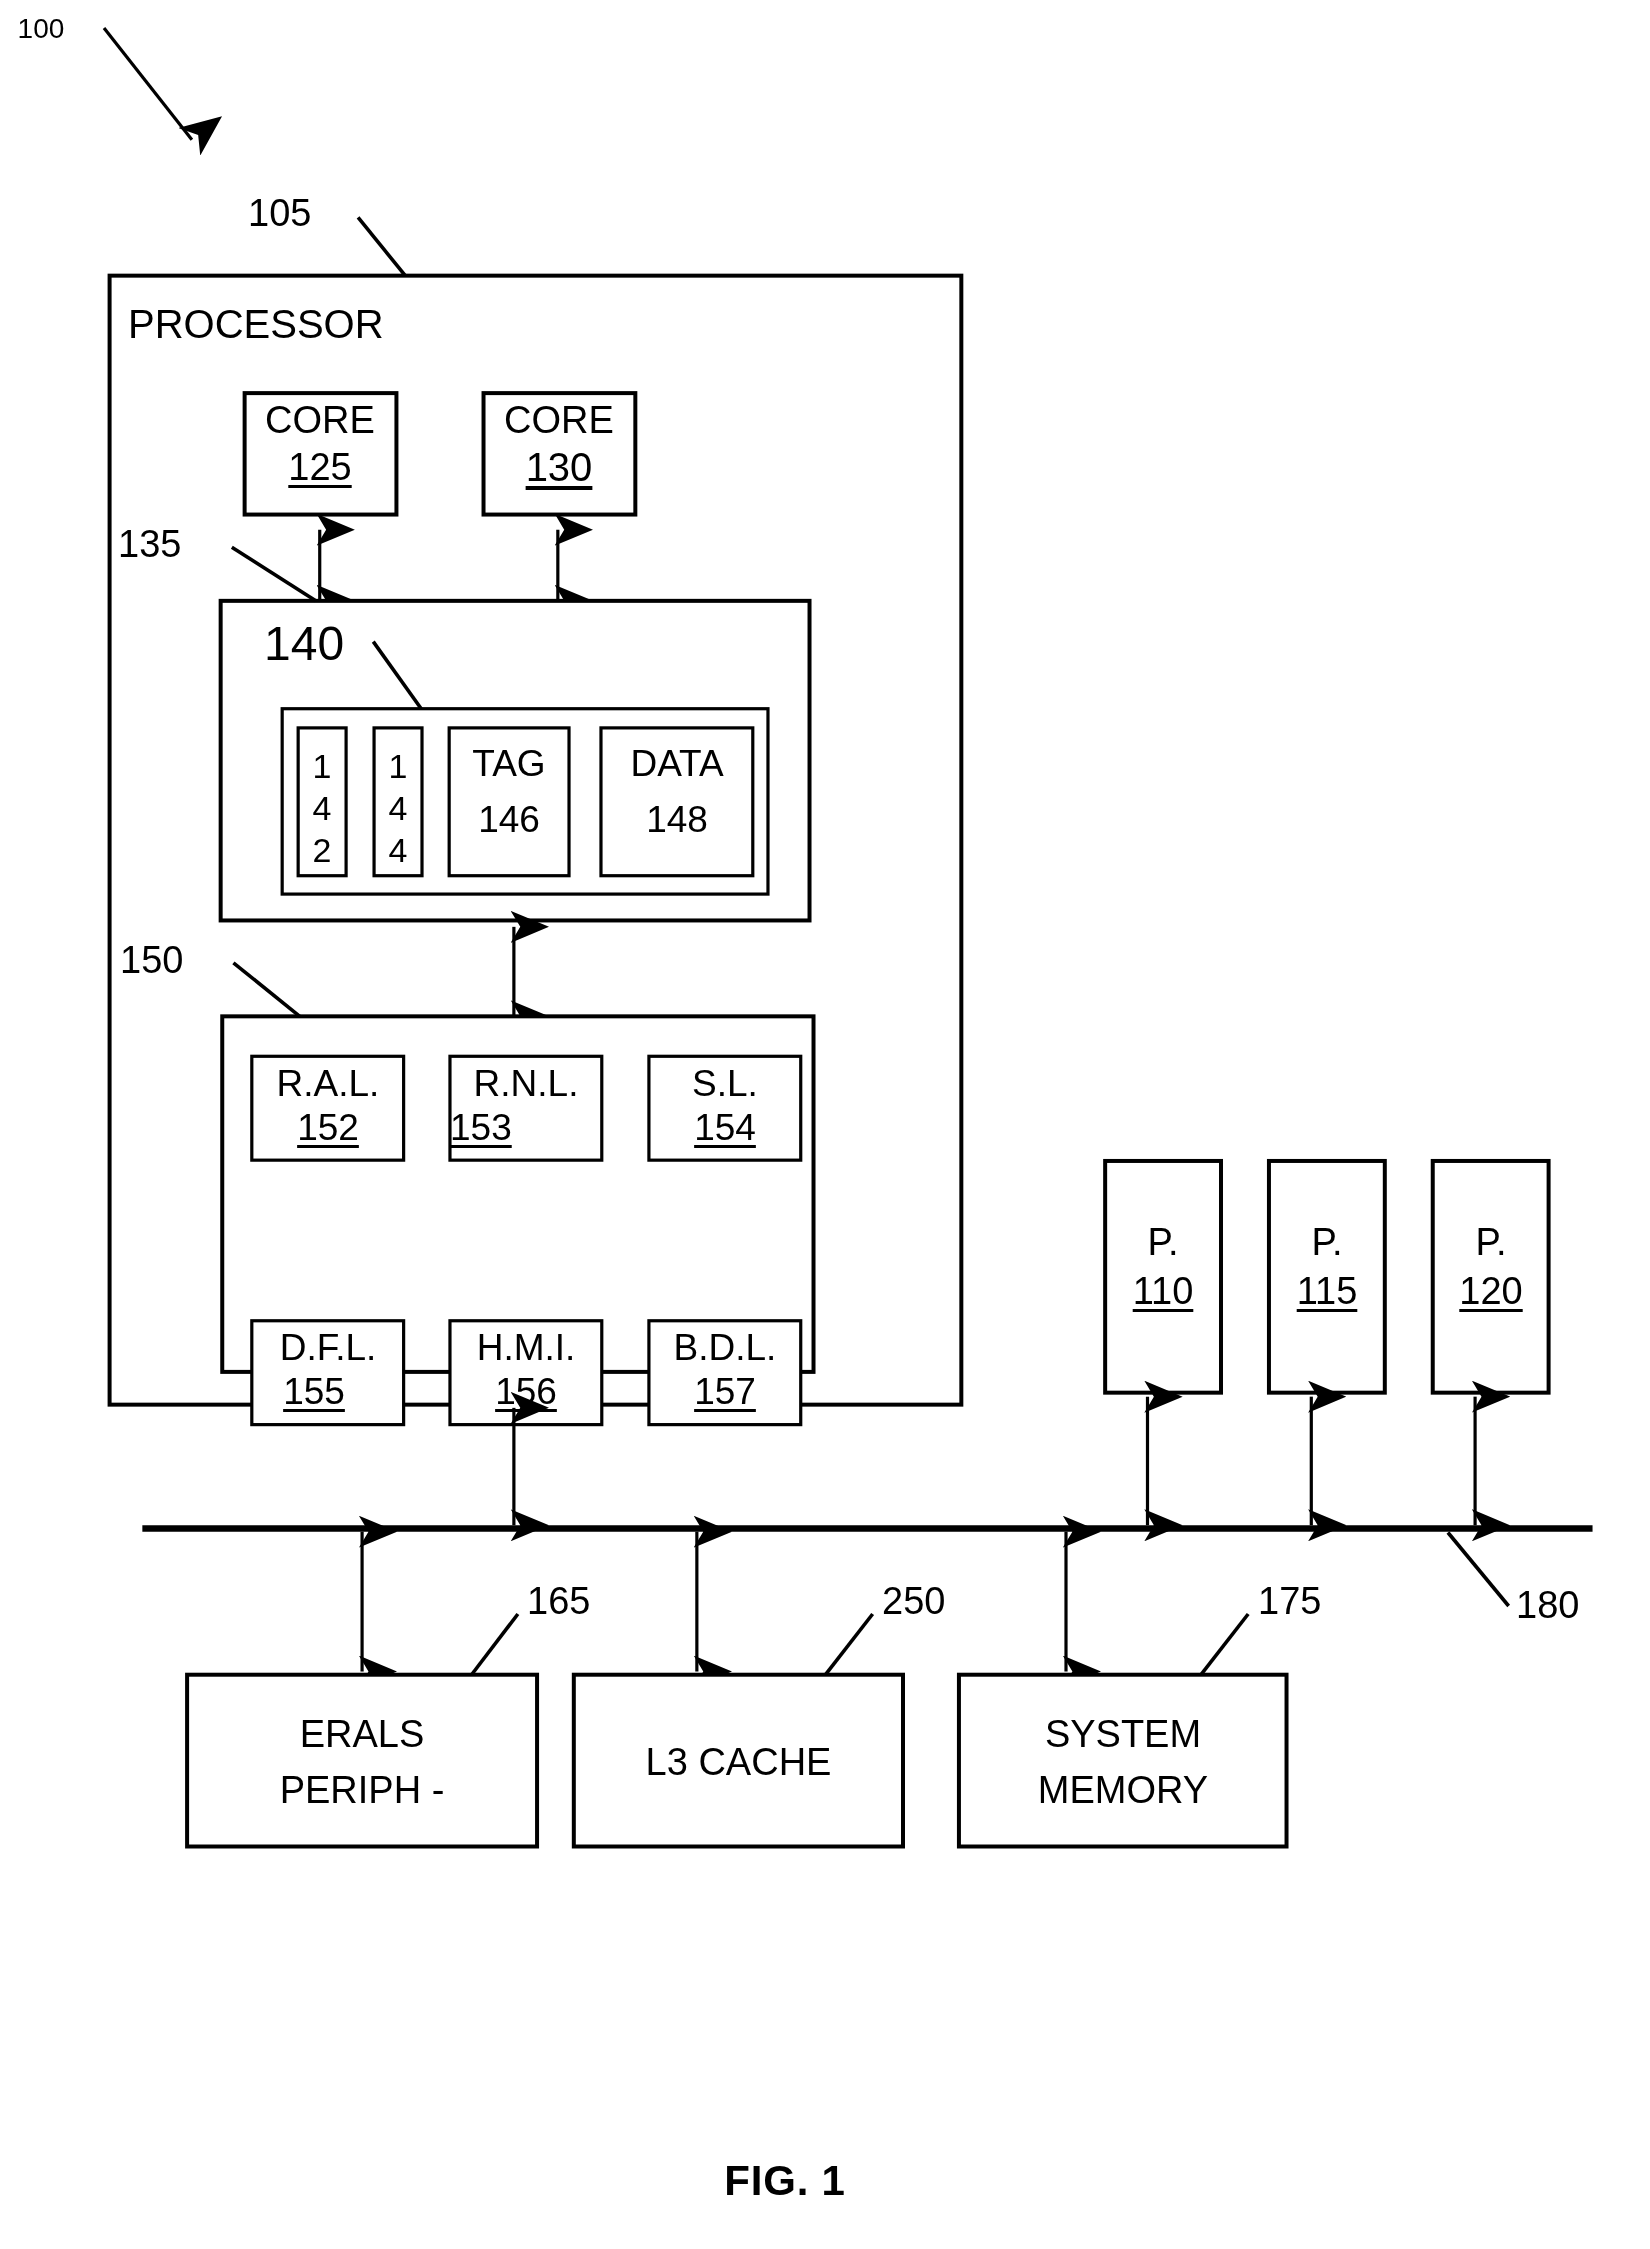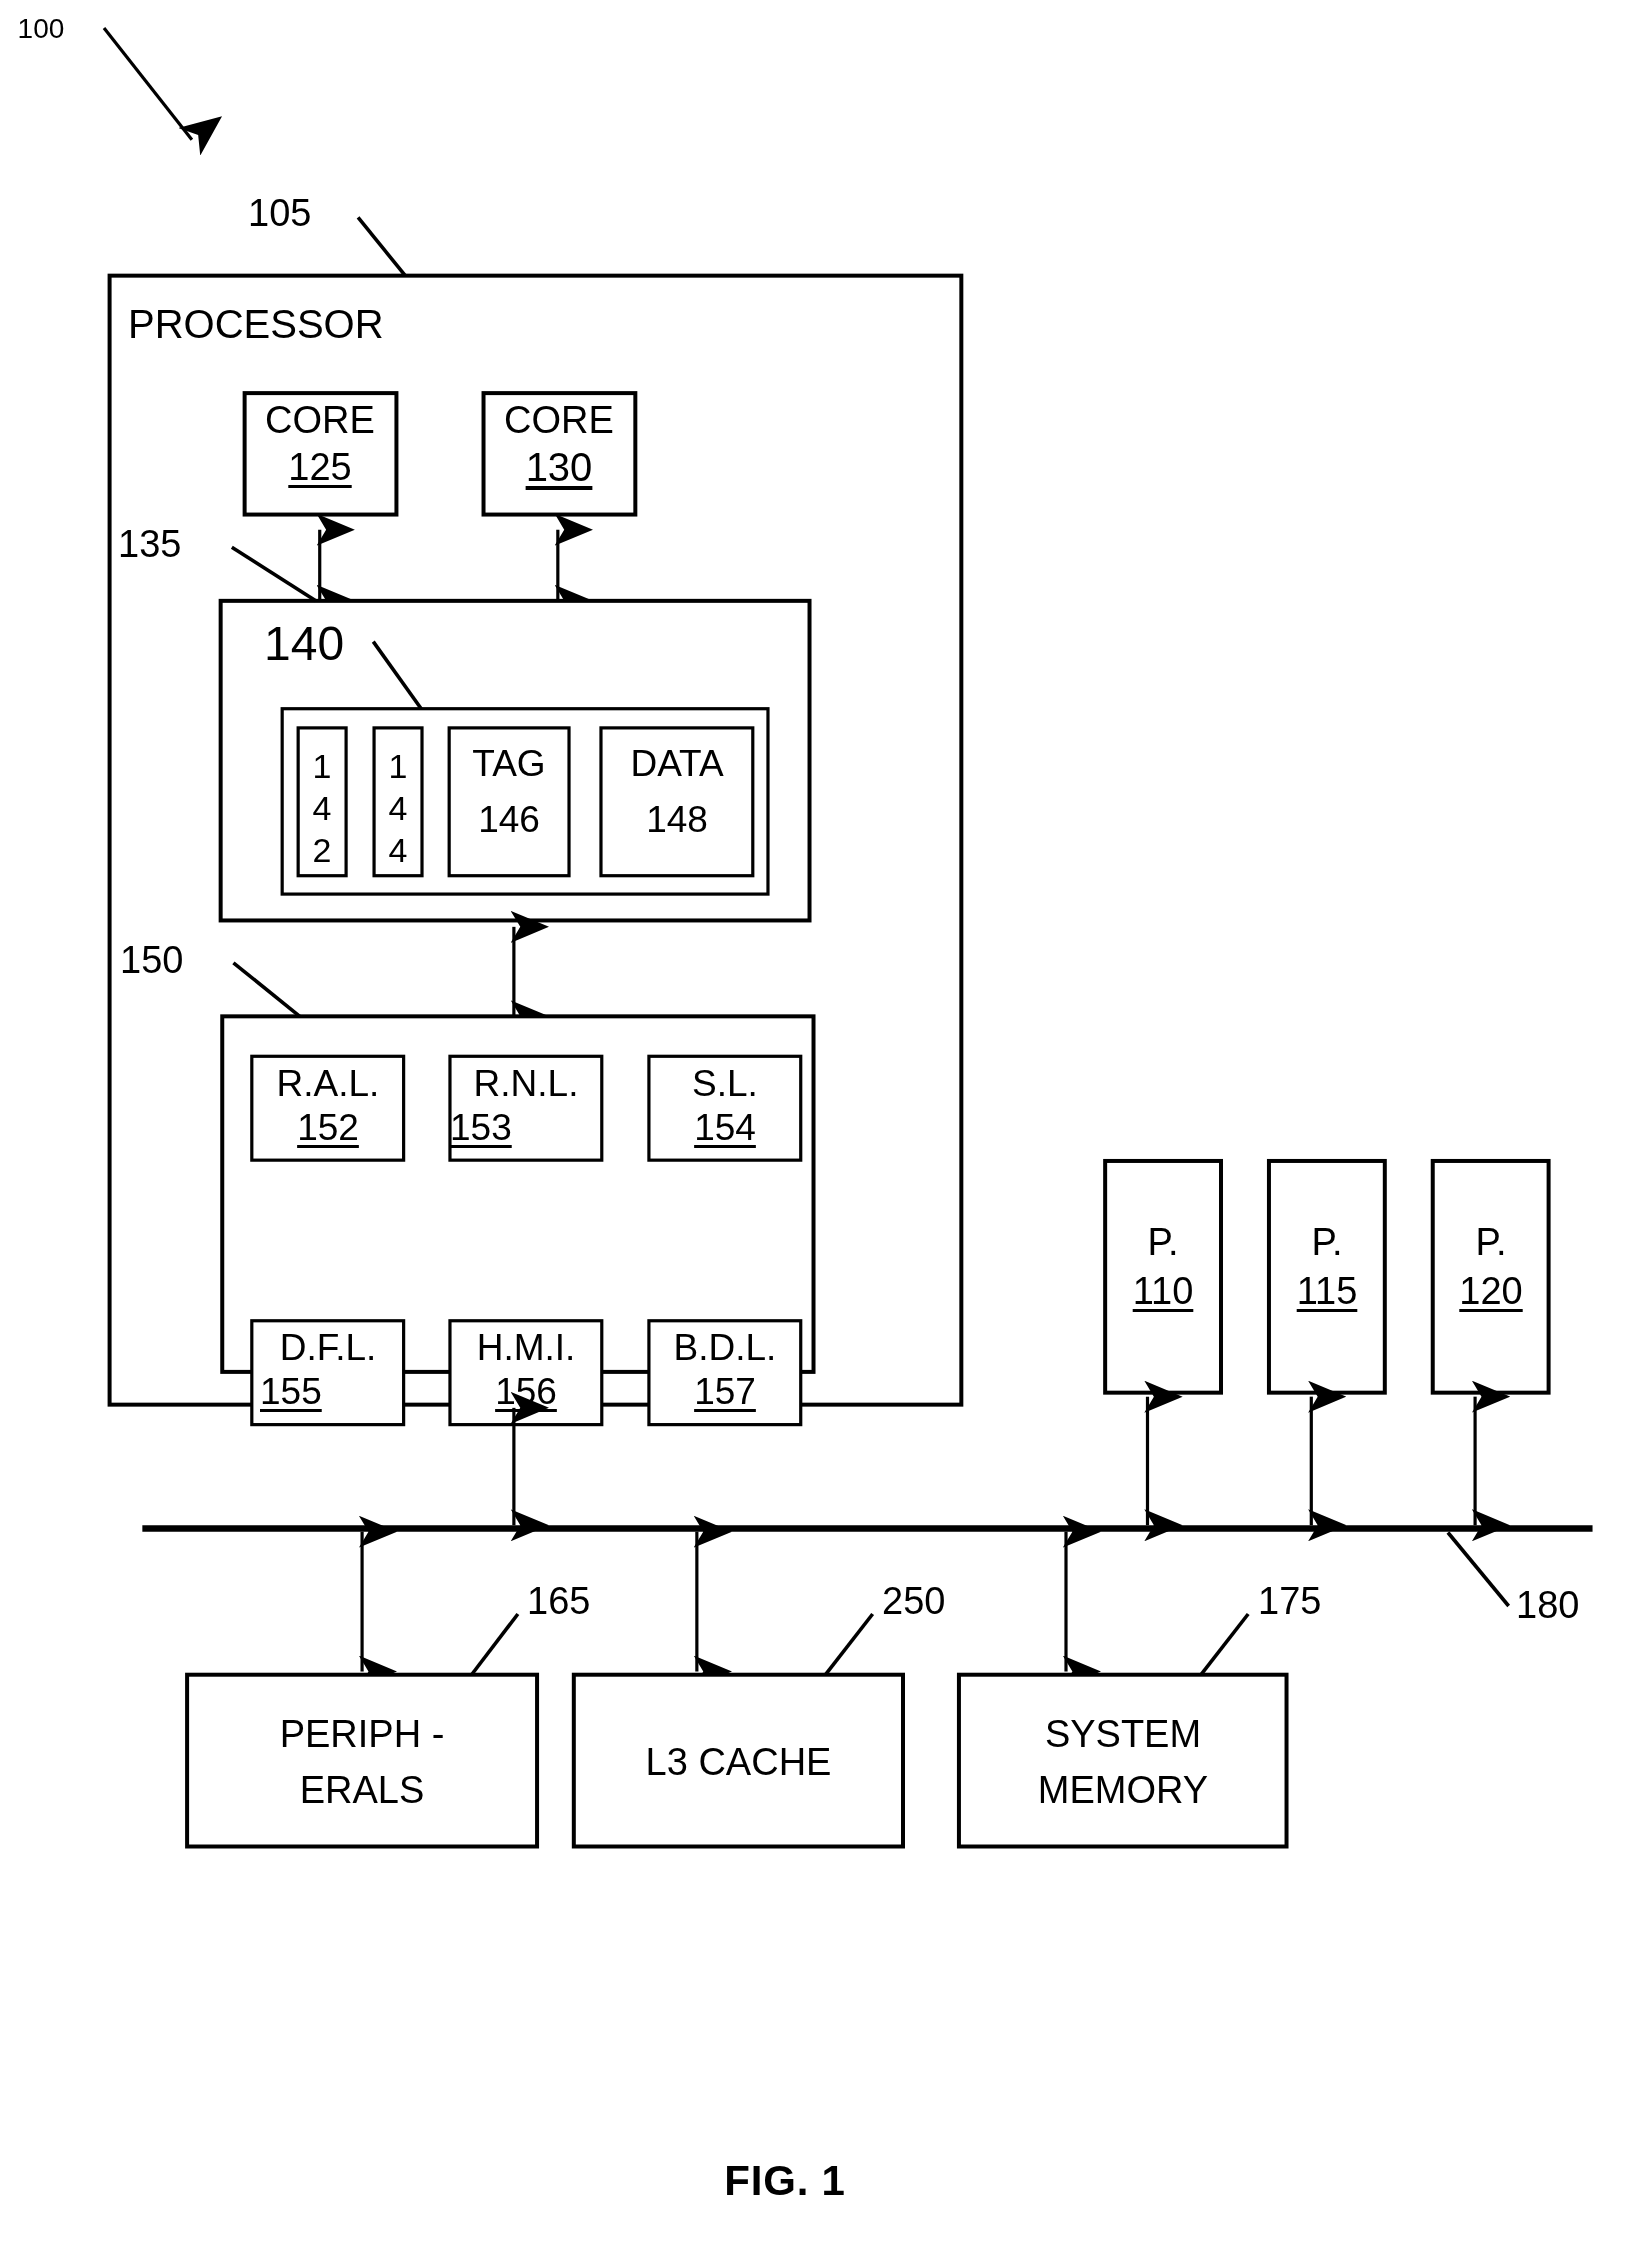--- a/index.html
+++ b/index.html
@@ -182,21 +182,21 @@
   <div style="position:absolute; left:450px; top:1107px; width:152px; text-align:left; font-size:37px; line-height:42px;">
     <span style="text-decoration:underline; text-underline-offset:4.8px;">153</span>
   </div>
 
   <div style="position:absolute; left:649px; top:1063px; width:152px; text-align:center; font-size:37px; line-height:42px;">S.L.</div>
   <div style="position:absolute; left:649px; top:1107px; width:152px; text-align:center; font-size:37px; line-height:42px;">
     <span style="text-decoration:underline; text-underline-offset:4.8px;">154</span>
   </div>
 
   <div style="position:absolute; left:252px; top:1327px; width:152px; text-align:center; font-size:37px; line-height:42px;">D.F.L.</div>
-  <div style="position:absolute; left:252px; top:1371px; width:124px; text-align:left; font-size:37px; line-height:42px;margin-left:8px;">
+  <div style="position:absolute; left:252px; top:1371px; width:124px; text-align:center; font-size:37px; line-height:42px;">
     <span style="text-decoration:underline; text-underline-offset:4.8px;">155</span>
   </div>
 
   <div style="position:absolute; left:450px; top:1327px; width:152px; text-align:center; font-size:37px; line-height:42px;">H.M.I.</div>
   <div style="position:absolute; left:450px; top:1371px; width:152px; text-align:center; font-size:37px; line-height:42px;">
     <span style="text-decoration:underline; text-underline-offset:4.8px;">156</span>
   </div>
 
   <div style="position:absolute; left:649px; top:1327px; width:152px; text-align:center; font-size:37px; line-height:42px;">B.D.L.</div>
   <div style="position:absolute; left:649px; top:1371px; width:152px; text-align:center; font-size:37px; line-height:42px;">
@@ -218,22 +218,22 @@
     <span style="text-decoration:underline; text-underline-offset:4.8px;">120</span>
   </div>
 
   <div style="position:absolute; left:1516px; top:1584px; font-size:38px; line-height:43px;">180</div>
 
   <div style="position:absolute; left:527px; top:1580px; font-size:38px; line-height:43px;">165</div>
   <div style="position:absolute; left:882px; top:1580px; font-size:38px; line-height:43px;">250</div>
   <div style="position:absolute; left:1258px; top:1580px; font-size:38px; line-height:43px;">175</div>
 
   <div style="position:absolute; left:187px; top:1706px; width:350px; text-align:center; font-size:38px; line-height:56px;">
+    <div>ERALS</div>
     <div>PERIPH -</div>
-    <div>ERALS</div>
   </div>
 
   <div style="position:absolute; left:574px; top:1734px; width:329px; text-align:center; font-size:38px; line-height:56px;">L3 CACHE</div>
 
   <div style="position:absolute; left:959px; top:1706px; width:328px; text-align:center; font-size:38px; line-height:56px;">
     <div>SYSTEM</div>
     <div>MEMORY</div>
   </div>
 
   <div style="position:absolute; left:0px; top:2157px; width:1570px; text-align:center; font-size:42px; line-height:48px; font-weight:bold; letter-spacing:0.8px;">FIG. 1</div>

